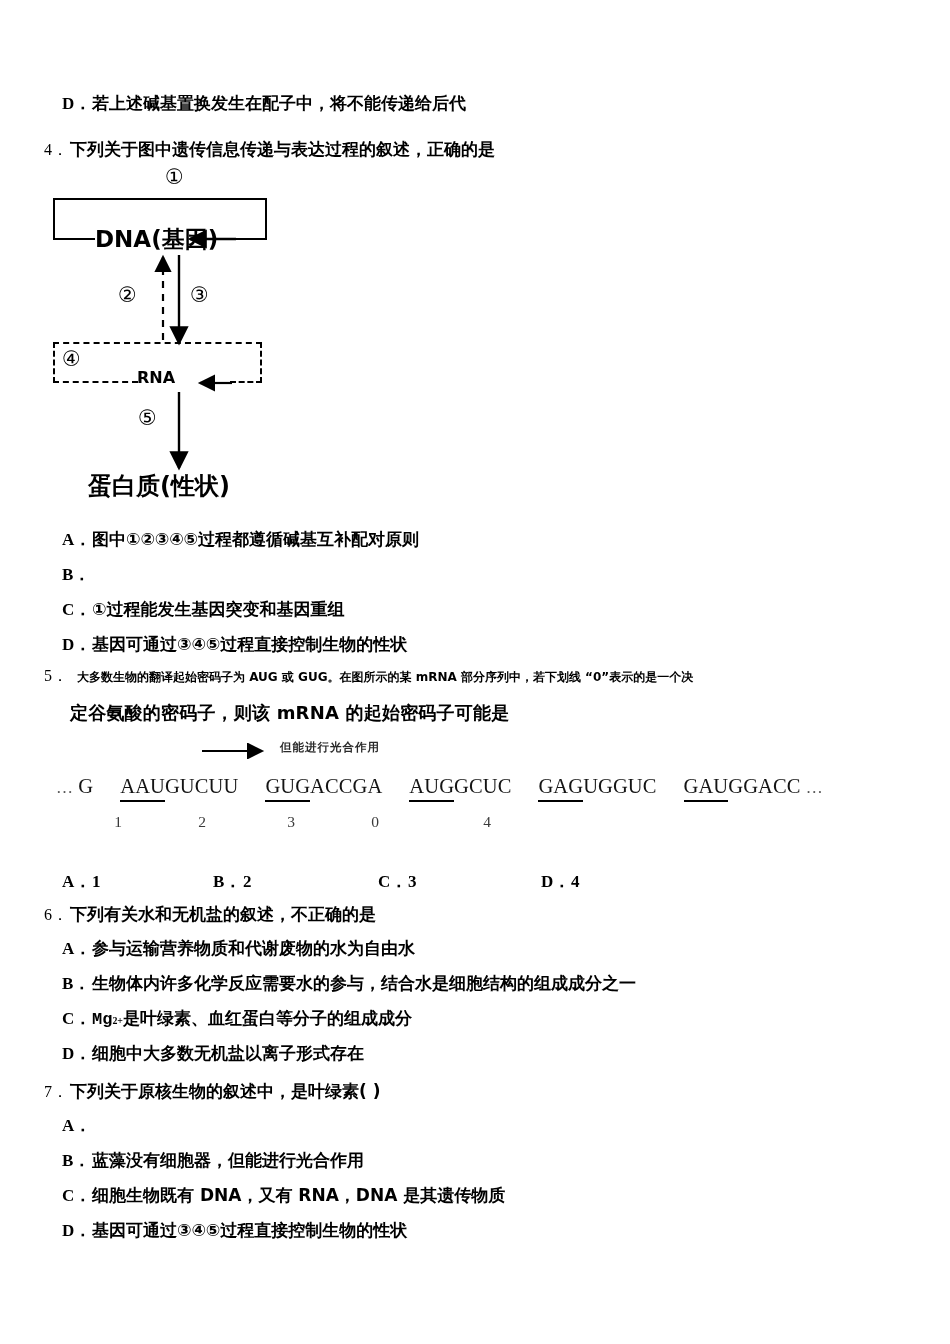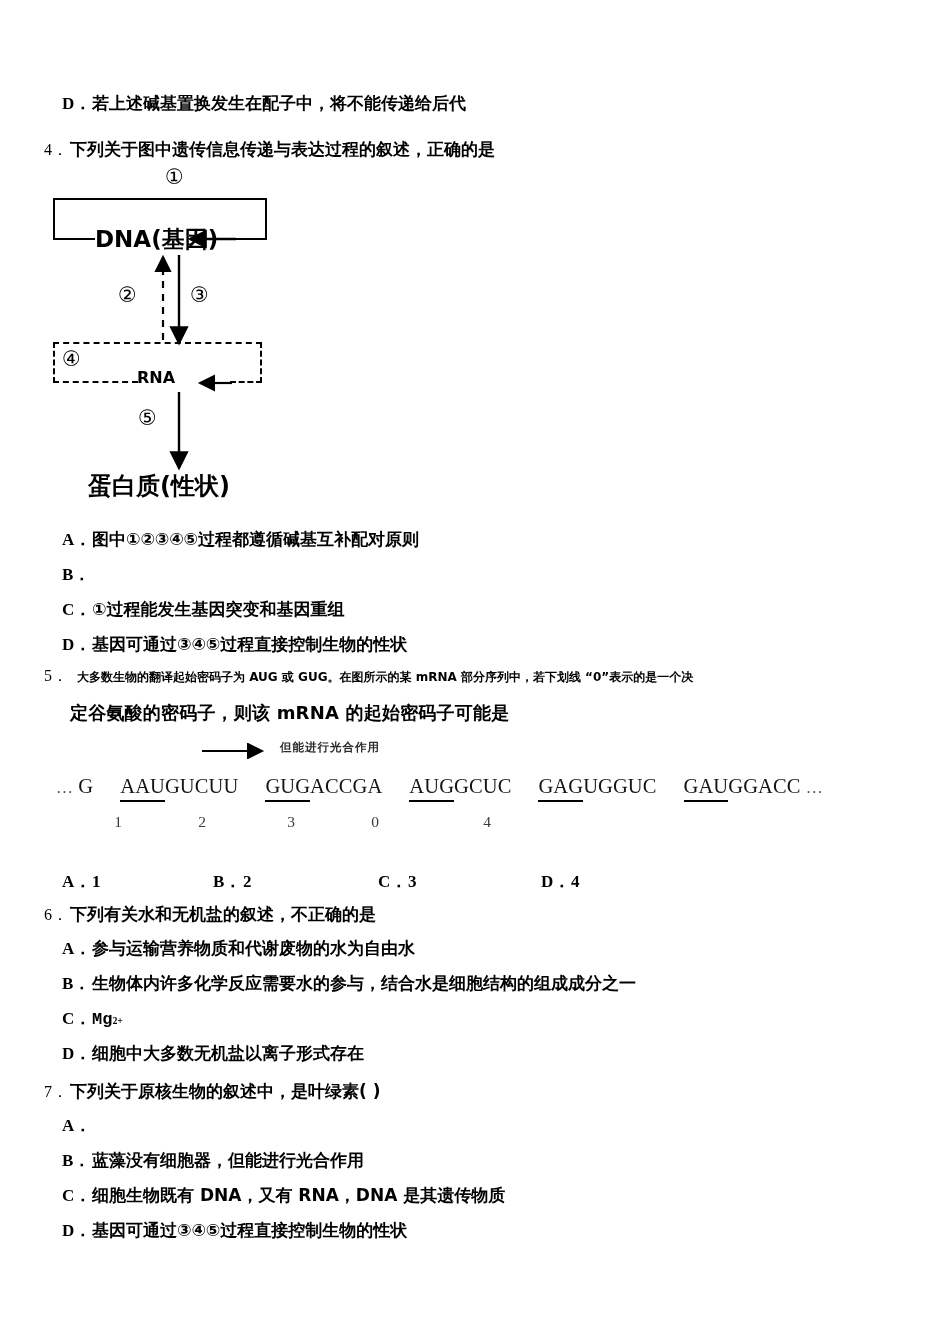--- a/index.html
+++ b/index.html
@@ -284,20 +284,21 @@
     <span class="cn">参与运输营养物质和代谢废物的水为自由水</span>
   </div>
   <div class="optrow" style="left:62px; top:972px;">
     <span class="ltr opt-letter">B．</span>
     <span class="cn">生物体内许多化学反应需要水的参与，结合水是细胞结构的组成成分之一</span>
   </div>
   <div class="optrow" style="left:62px; top:1007px;">
     <span class="ltr opt-letter">C．</span>
     <span class="latin-b" style="font-size:17px;font-family:Liberation Mono, monospace;">Mg</span>
       <sup class="latin-b">2+</sup>
+      <span class="cn">是叶绿素、血红蛋白等分子的组成成分</span>
   </div>
   <div class="optrow" style="left:62px; top:1042px;">
     <span class="ltr opt-letter">D．</span>
     <span class="cn">细胞中大多数无机盐以离子形式存在</span>
   </div>
 
   <div class="qrow" style="left:44px; top:1080px;">
     <span class="num qnum">7．</span>
     <span class="cn">下列关于原核生物的叙述中，是叶绿素(    )</span>
   </div>

